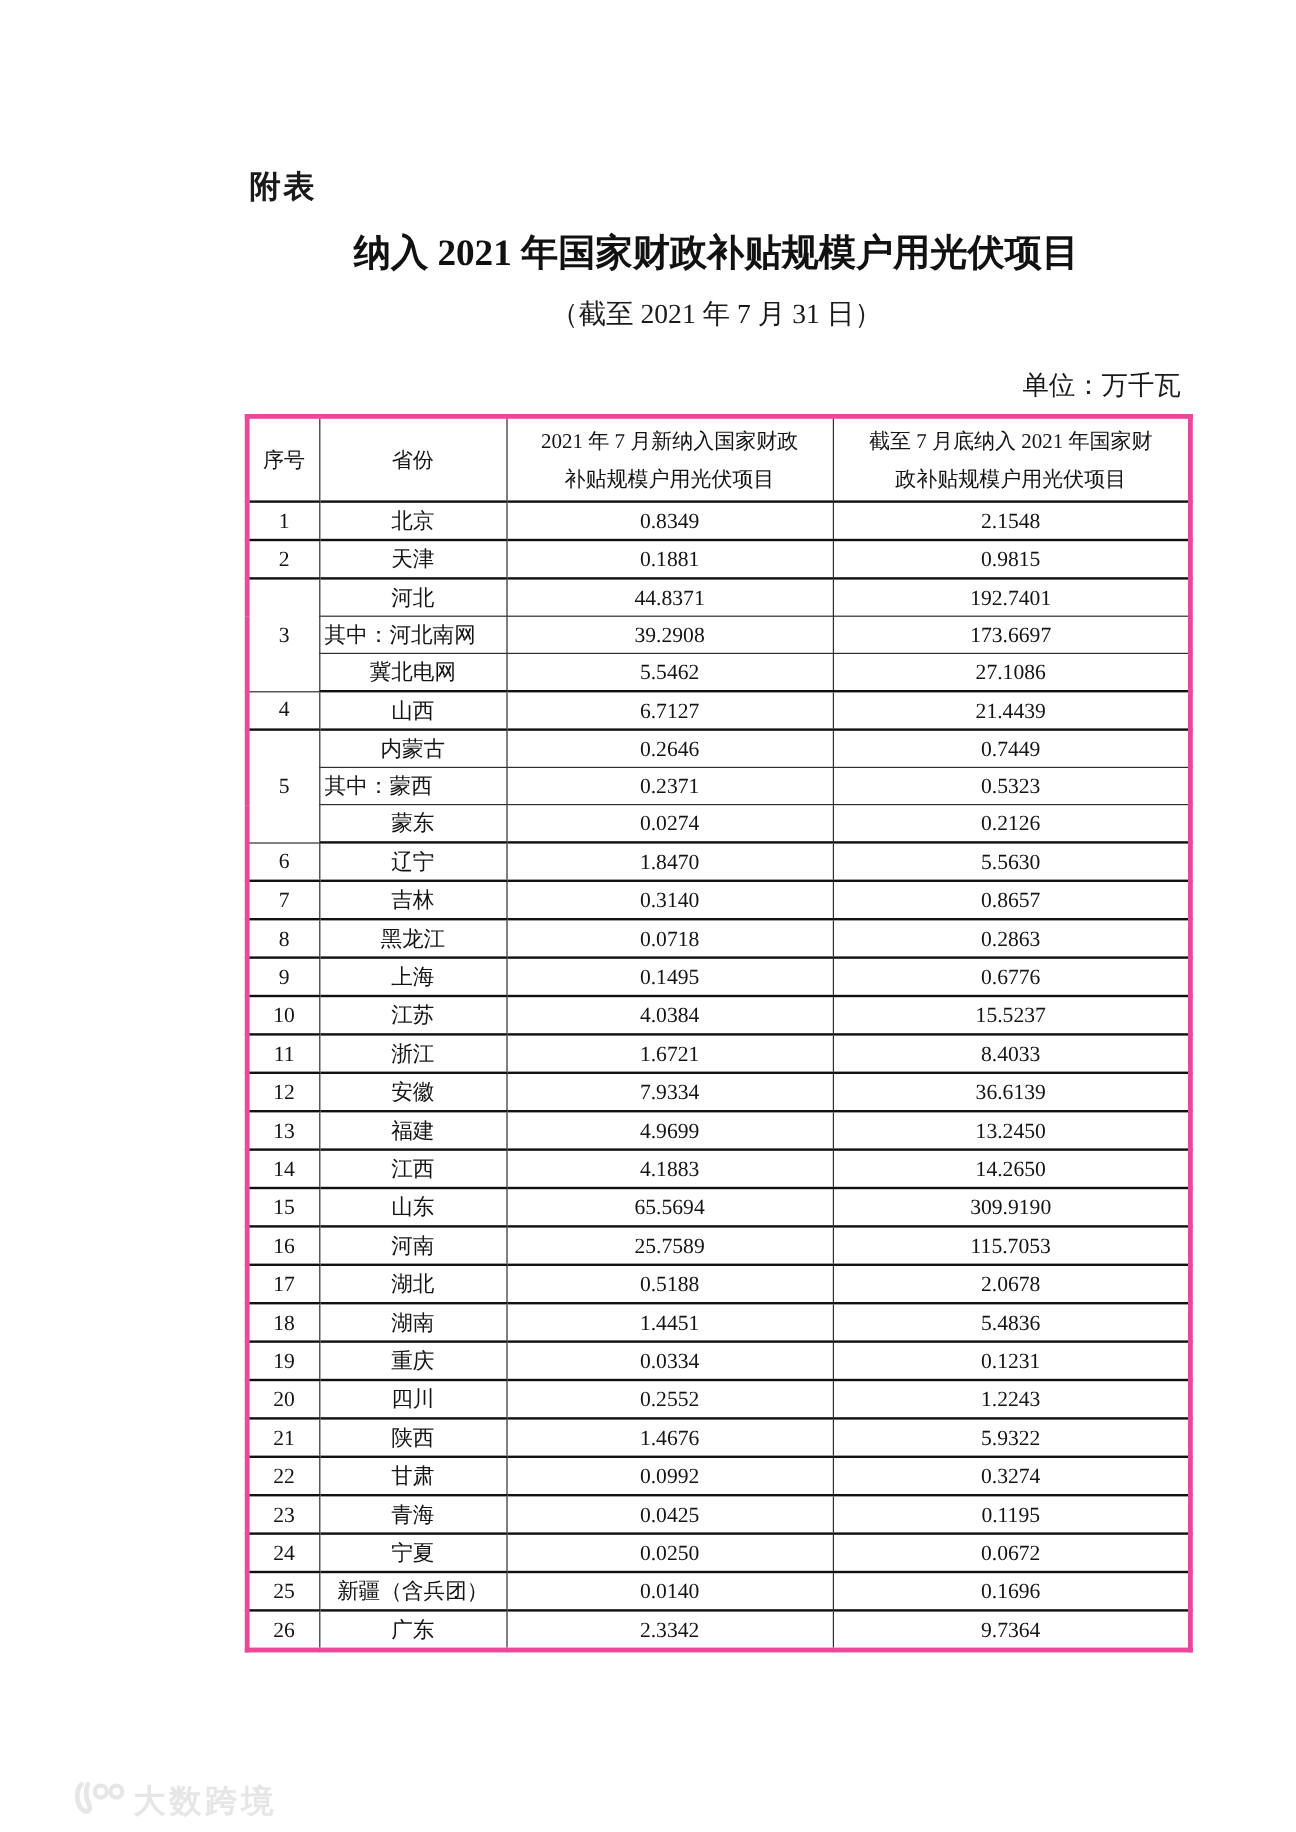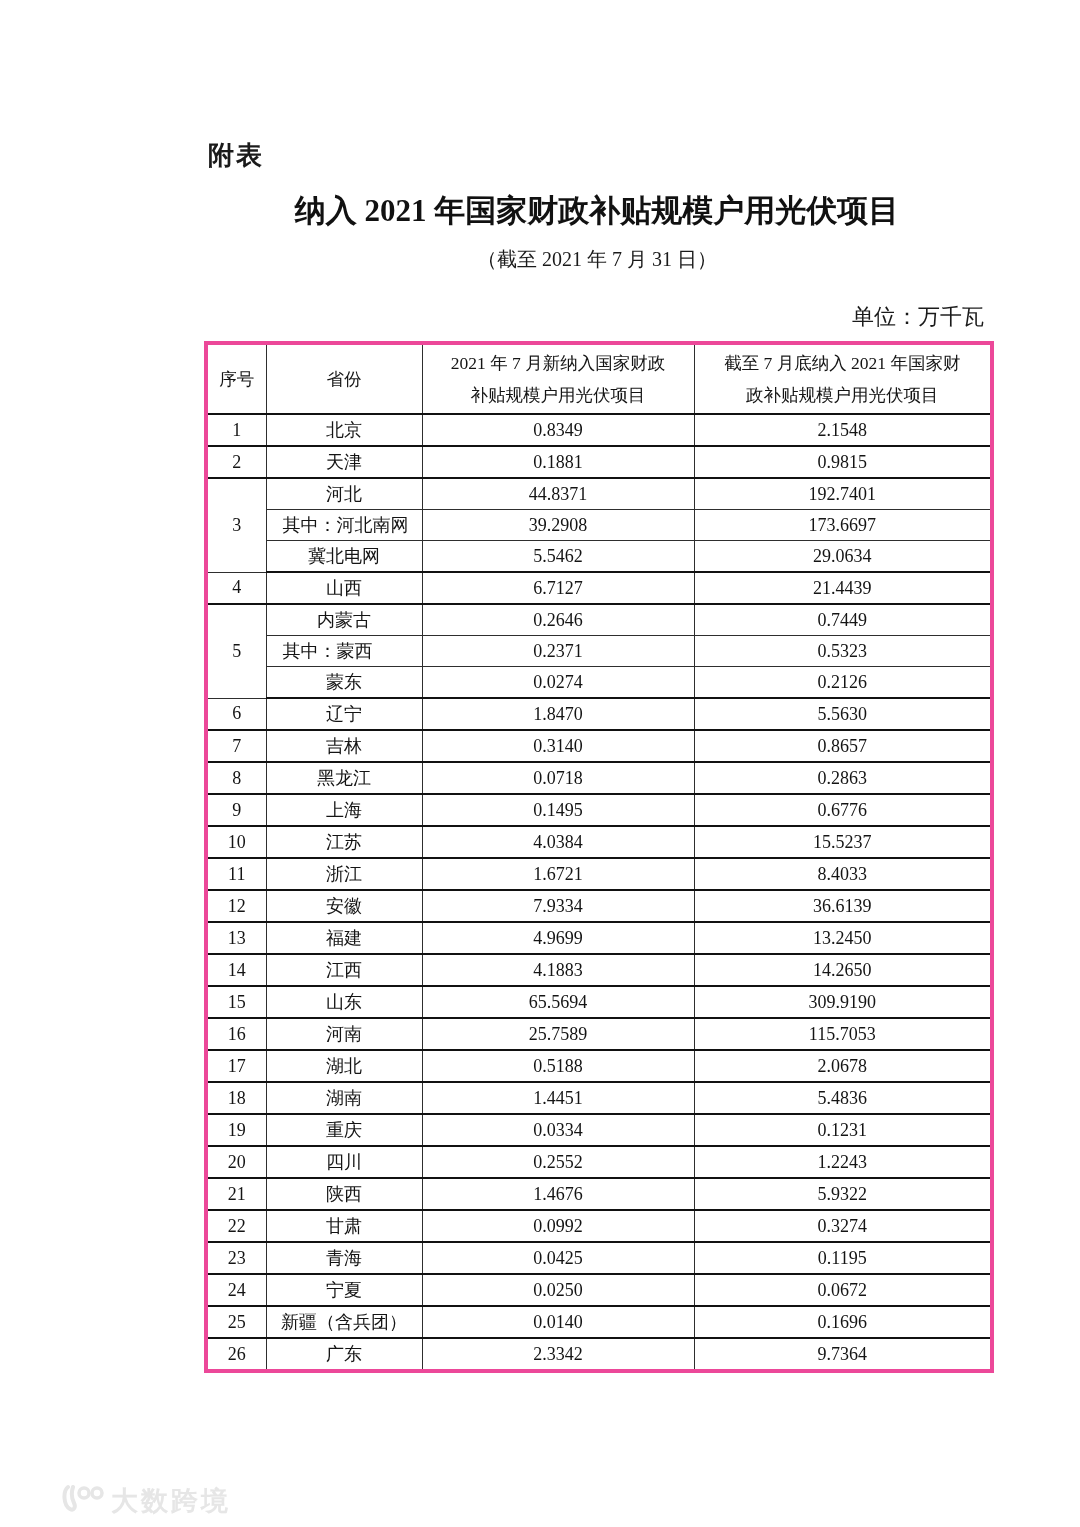--- a/index.html
+++ b/index.html
@@ -30,21 +30,21 @@
     text-align: center;
     font-size: 31px;
     font-weight: 700;
     line-height: 56px;
     margin: 0;
     color: #111111;
   }
   .title span { display: block; }
   .subtitle {
     text-align: center;
-    font-size: 20px;
+    font-size: 23px;
     margin-top: 7px;
     color: #1a1a1a;
   }
   .unit-line {
     text-align: right;
     font-size: 22px;
     margin-top: 29px;
     margin-bottom: 9px;
     padding-right: 6px;
     color: #1a1a1a;
@@ -68,21 +68,21 @@
     line-height: 32px;
     border-bottom: 2px solid #111111;
   }
   table.stats th span { display: block; }
   table.stats td {
     height: 30px;
     font-size: 18px;
   }
   td.c-no   { border-bottom: 2px solid #111111; }
   tr.g-end td { border-bottom: 2px solid #111111; }
-  td.c-prov.left { text-align: left; padding-left: 16px; margin-top: 25px; }
+  td.c-prov.left { text-align: left; padding-left: 4px; margin-top: 25px; }
   .watermark {
     position: absolute;
     left: 10px;
     bottom: 8px;
     display: flex;
     align-items: flex-start;
     gap: 7px;
     color: #e4e4e4;
     user-select: none;
   }
@@ -151,21 +151,21 @@
             <td class="c-num">192.7401</td>
           </tr>
           <tr>
             <td class="c-prov left">其中：河北南网</td>
             <td class="c-num">39.2908</td>
             <td class="c-num">173.6697</td>
           </tr>
           <tr class="g-end">
             <td class="c-prov">冀北电网</td>
             <td class="c-num">5.5462</td>
-            <td class="c-num">29.0634</td>
+            <td class="c-num">27.1086</td>
           </tr>
           <tr class="g-end">
             <td class="c-no" rowspan="1">4</td>
             <td class="c-prov">山西</td>
             <td class="c-num">6.7127</td>
             <td class="c-num">21.4439</td>
           </tr>
           <tr>
             <td class="c-no" rowspan="3">5</td>
             <td class="c-prov">内蒙古</td>

